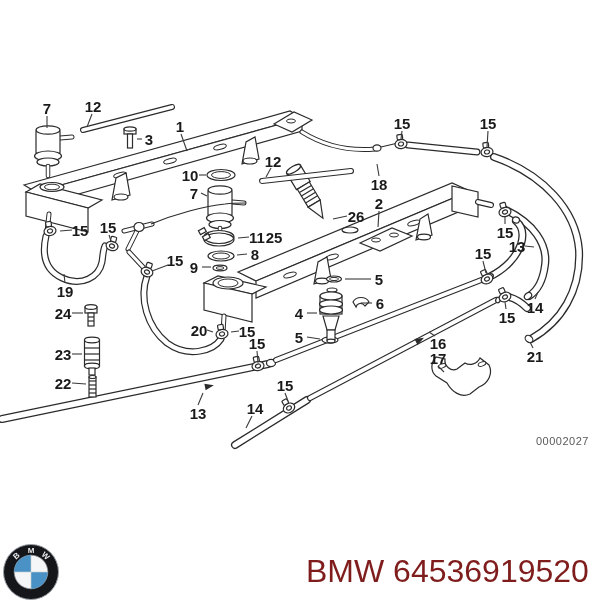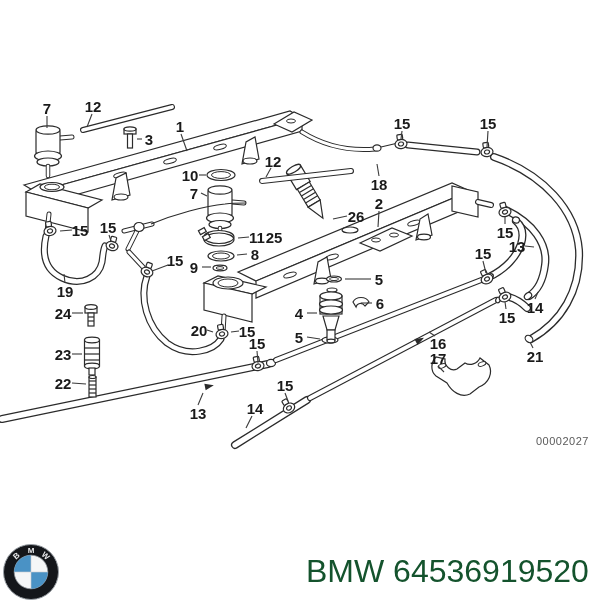--- a/index.html
+++ b/index.html
@@ -18,21 +18,21 @@
   .t5o{stroke:#2b2b2b;stroke-width:5;fill:none;stroke-linecap:round}
   .t5i{stroke:#fff;stroke-width:3;fill:none;stroke-linecap:round}
   .t4o{stroke:#2b2b2b;stroke-width:4.5;fill:none;stroke-linecap:round}
   .t4i{stroke:#fff;stroke-width:2.6;fill:none;stroke-linecap:round}
   .callout{font:bold 15px "Liberation Sans",sans-serif;fill:#1a1a1a;
            text-anchor:middle;dominant-baseline:central;}
   .leader{stroke:#3a3a3a;stroke-width:1.1;fill:none;}
   .arrow{fill:#2b2b2b;}
   .logoL{font:bold 8px "Liberation Sans",sans-serif;fill:#e9eaec;
          text-anchor:middle;dominant-baseline:central;}
-  .partnum{position:absolute;left:306px;top:553px;font-size:32px;color:#14532d;
+  .partnum{position:absolute;left:306px;top:553px;font-size:32px;color:#7f1d1d;
            white-space:nowrap;}
   .sheetnum{position:absolute;left:536px;top:435px;font-size:11px;color:#5a5a5a;
             letter-spacing:.5px;}
 </style>
 </head>
 <body>
 
 <div class="stage">
 
 <svg id="art" width="600" height="600" viewBox="0 0 600 600">

